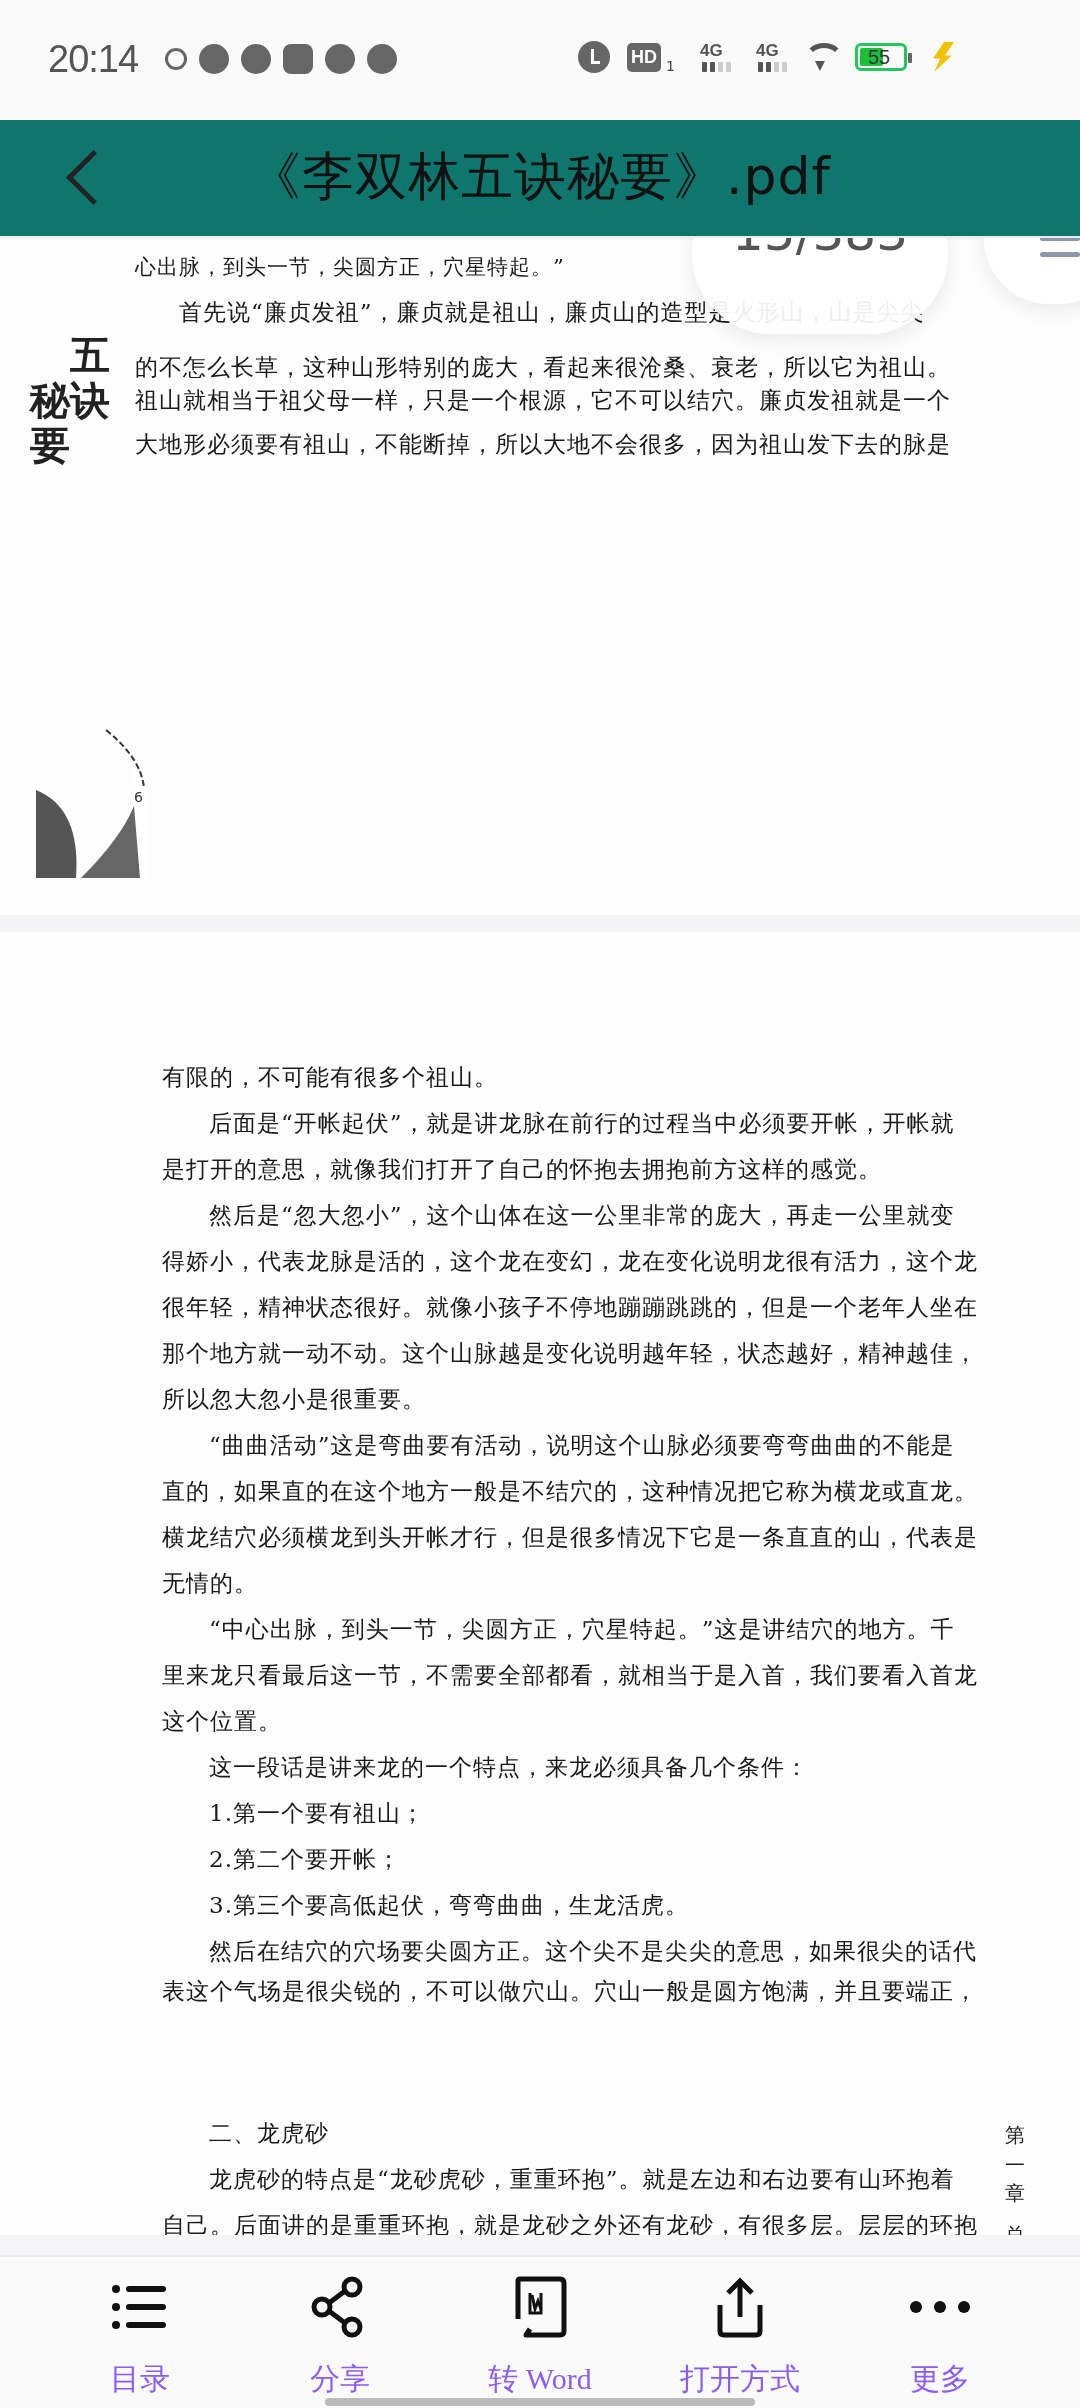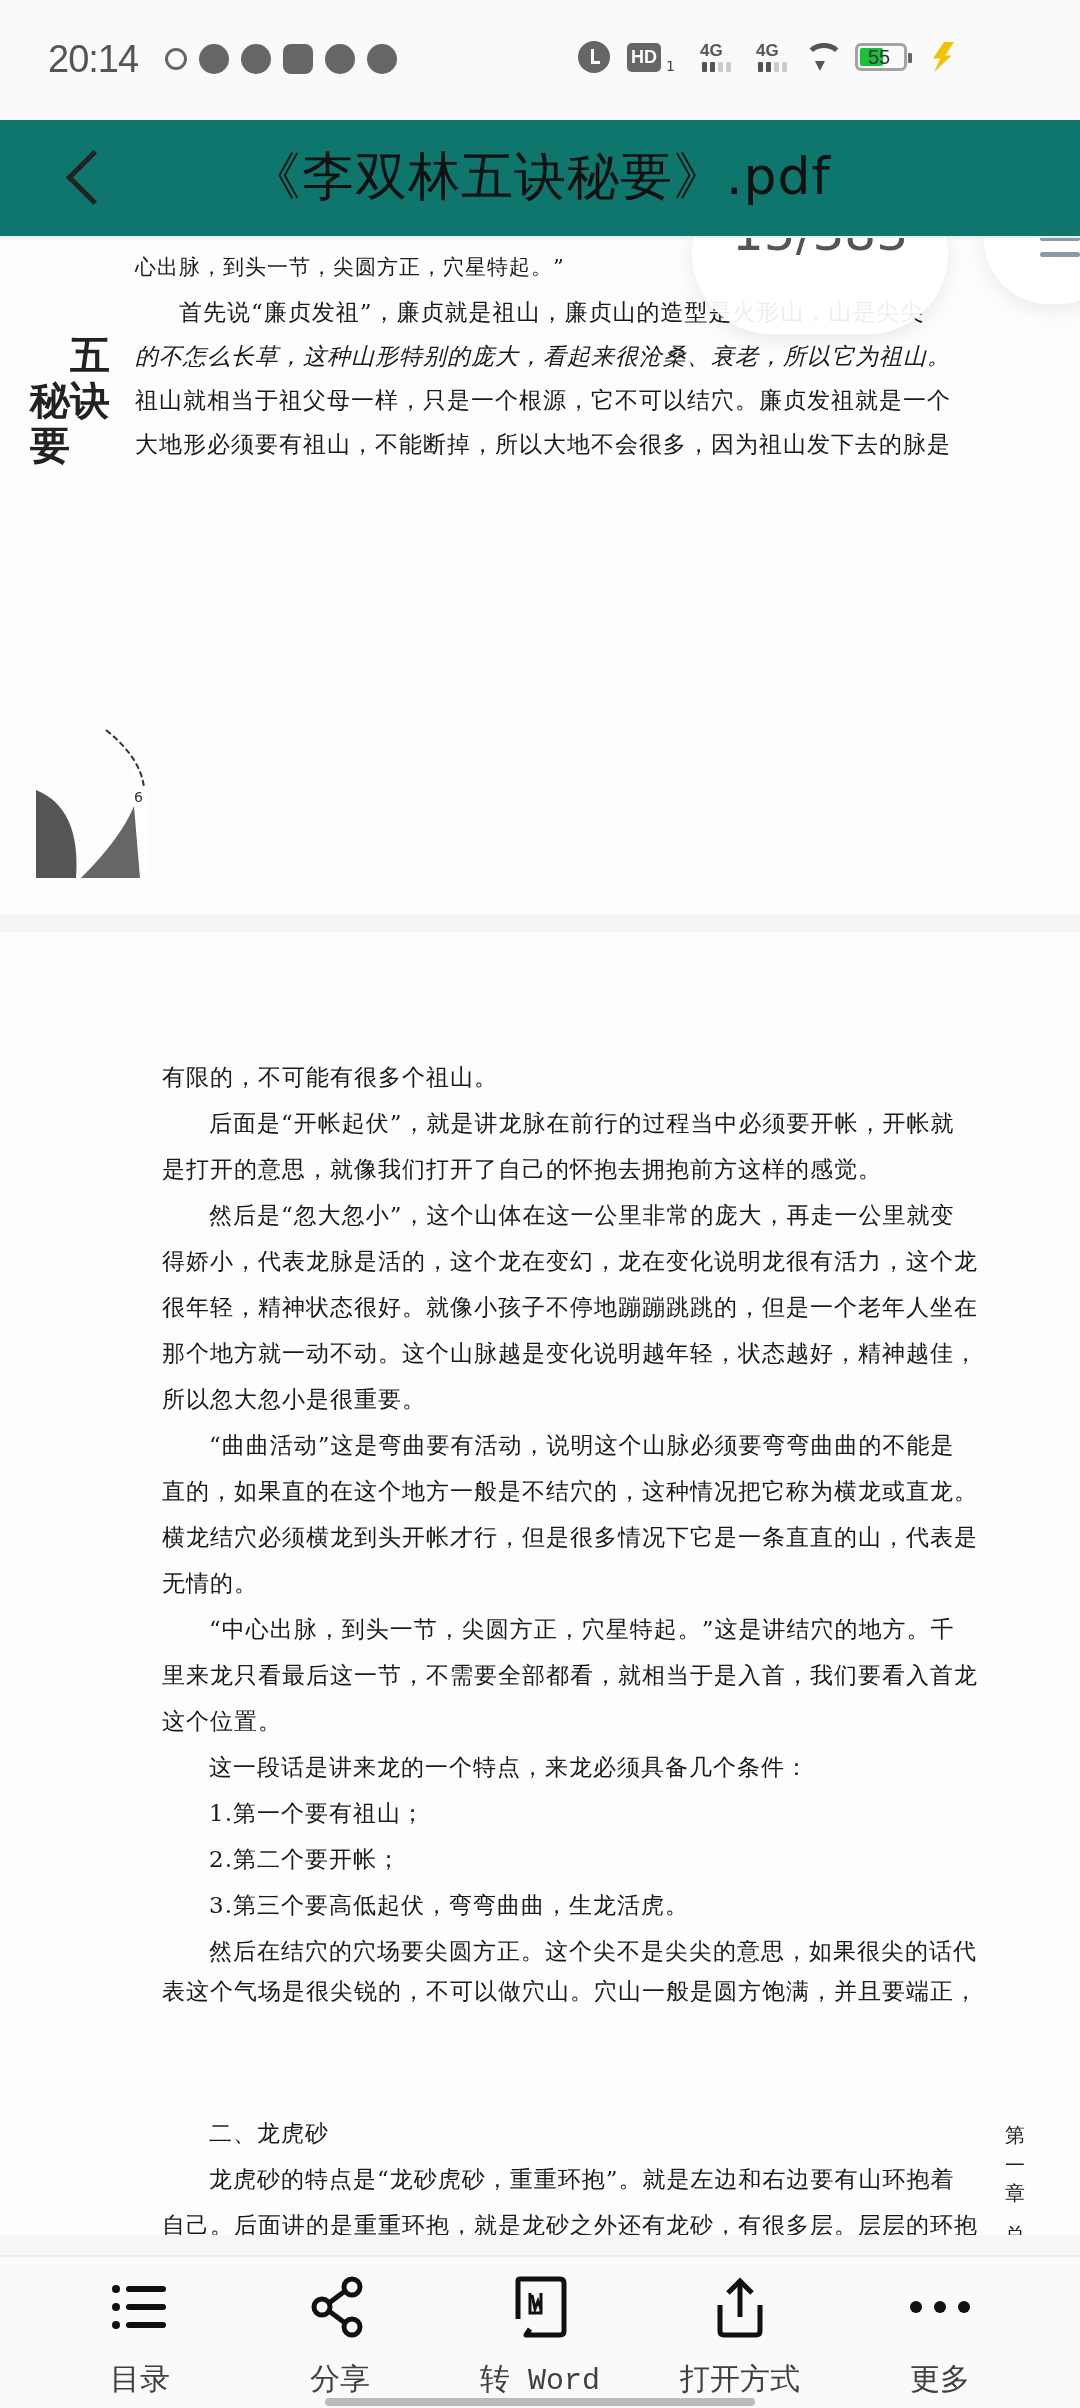--- a/index.html
+++ b/index.html
@@ -17,21 +17,21 @@
   .alarm::after { content: ""; position: absolute; left: 13px; top: 8px; width: 6px; height: 12px; border-left: 3px solid #fff; border-bottom: 3px solid #fff; }
   .hd { background: #666; color: #fff; font-weight: bold; font-size: 18px; padding: 4px 4px; border-radius: 5px; font-family: "Liberation Sans", sans-serif; }
   .hd-sub { font-size: 14px; color: #444; margin-left: -12px; margin-top: 18px; }
   .sig { display: flex; flex-direction: column; align-items: center; font-size: 17px; font-weight: bold; color: #555; font-family: "Liberation Sans", sans-serif; line-height: 1; }
   .bars { display: flex; gap: 3px; align-items: flex-end; margin-top: 3px; margin-left: 10px; }
   .bars i { display: block; width: 5px; height: 10px; background: #555; border-radius: 1px; }
   .bars i.off { background: #ccc; }
   .wifi { width: 34px; height: 28px; position: relative; }
   .wifi::before { content: ""; position: absolute; left: 0; top: 0; width: 30px; height: 30px; border-radius: 50% 50% 0 0; border: 5px solid #555; border-bottom: none; border-left-color: transparent; border-right-color: transparent; transform: scaleX(1); }
   .wifi::after { content: ""; position: absolute; left: 11px; top: 18px; width: 10px; height: 10px; background: #555; clip-path: polygon(0 0,100% 0,50% 100%); }
-  .battery { width: 52px; height: 28px; border: 3px solid #a3a3a3; border-radius: 6px; position: relative; display: flex; align-items: center; padding: 2px; }
+  .battery { width: 52px; height: 28px; border: 3px solid #22c55e; border-radius: 6px; position: relative; display: flex; align-items: center; padding: 2px; }
   .battery .fill { width: 55%; height: 100%; background: #1dbf3a; border-radius: 2px; }
   .battery .lvl { position: absolute; left: 10px; top: 0; font-size: 20px; color: #333; font-family: "Liberation Sans", sans-serif; line-height: 22px; }
   .battery::after { content: ""; position: absolute; right: -8px; top: 7px; width: 4px; height: 10px; background: #666; border-radius: 1px; }
   .bolt { width: 22px; height: 30px; background: #f2c200; clip-path: polygon(55% 0,100% 0,60% 45%,90% 45%,10% 100%,38% 55%,5% 55%); margin-left: 8px; }
 
   
   .header { position: absolute; left: 0; top: 120px; width: 1080px; height: 118px; background: #0f766e; border-bottom: 2px solid #ececf0; }
   .back { position: absolute; left: 60px; top: 24px; width: 50px; height: 70px; cursor: pointer; }
   .back::before { content: ""; position: absolute; left: 14px; top: 14px; width: 34px; height: 34px; border-left: 5px solid #222; border-bottom: 5px solid #222; transform: rotate(45deg); }
   .title { position: absolute; left: 0; width: 1080px; top: 22px; text-align: center; font-size: 52px; color: #111; font-family: "DejaVu Sans", sans-serif; letter-spacing: 1px; }
@@ -55,21 +55,21 @@
 
   
   .page-ind { position: absolute; left: 692px; top: 174px; width: 256px; height: 160px; border-radius: 80px; background: rgba(255,255,255,0.92); box-shadow: 0 6px 20px rgba(0,0,0,0.08); display: flex; align-items: flex-end; justify-content: center; padding-bottom: 72px; font-size: 50px; color: #555; font-family: "DejaVu Sans", sans-serif; overflow: hidden; }
   .menu-fab { position: absolute; left: 984px; top: 174px; width: 140px; height: 130px; border-radius: 65px; background: rgba(255,255,255,0.92); box-shadow: 0 6px 20px rgba(0,0,0,0.08); }
   .menu-fab i { position: absolute; left: 56px; width: 40px; height: 5px; border-radius: 3px; background: #8e97a8; }
 
   
   .toolbar { position: absolute; left: 0; top: 2255px; width: 1080px; height: 153px; background: #fafafa; border-top: 2px solid #ebebef; display: flex; justify-content: space-around; padding: 0 40px; }
   .tb-item { width: 180px; display: flex; flex-direction: column; align-items: center; padding-top: 18px; cursor: pointer; }
   .tb-icon { width: 64px; height: 64px; position: relative; }
-  .tb-label { margin-top: 20px; font-size: 30px; color: #404040; font-family: Liberation Mono, monospace; }
+  .tb-label { margin-top: 20px; font-size: 30px; color: #8b5cf6; font-family: Liberation Serif, serif; }
   .home-ind { position: absolute; left: 325px; top: 2398px; width: 430px; height: 8px; border-radius: 4px; background: #bbb; }
 </style>
 </head>
 <body>
 
 <div class="statusbar">
   <span class="sb-time">20:14</span>
   <div class="sb-left-icons">
     <span class="sb-ic small"></span>
     <span class="sb-ic"></span>
@@ -107,21 +107,21 @@
     </span>
     <span class="bolt"></span>
   </div>
 </div>
 
 <div class="viewer">
 
   <div class="page page1">
     <span class="pdf-text p1-line" style="top:73px; font-size:21px;">心出脉，到头一节，尖圆方正，穴星特起。”</span>
     <span class="pdf-text p1-line indent" style="top:117px; left:132px;">首先说“廉贞发祖”，廉贞就是祖山，廉贞山的造型是火形山，山是尖尖</span>
-    <span class="pdf-text p1-line" style="top:161px;font-style:italic;">的不怎么长草，这种山形特别的庞大，看起来很沧桑、衰老，所以它为祖山。</span>
+    <span class="pdf-text p1-line" style="top:172px;">的不怎么长草，这种山形特别的庞大，看起来很沧桑、衰老，所以它为祖山。</span>
     <span class="pdf-text p1-line" style="top:205px;">祖山就相当于祖父母一样，只是一个根源，它不可以结穴。廉贞发祖就是一个</span>
     <span class="pdf-text p1-line" style="top:249px;">大地形必须要有祖山，不能断掉，所以大地不会很多，因为祖山发下去的脉是</span>
 
     <span class="book-title" style="left:70px; top:148px;">五</span>
     <span class="book-title" style="left:30px; top:193px;">秘</span>
     <span class="book-title" style="left:70px; top:193px;">诀</span>
     <span class="book-title" style="left:30px; top:238px;">要</span>
 
     <svg class="illus" viewBox="0 0 120 150">
       <path d="M70 0 Q110 30 112 70 L112 150 L60 150 Q90 100 100 70 Q100 35 70 0 Z" fill="#fff"></path>

